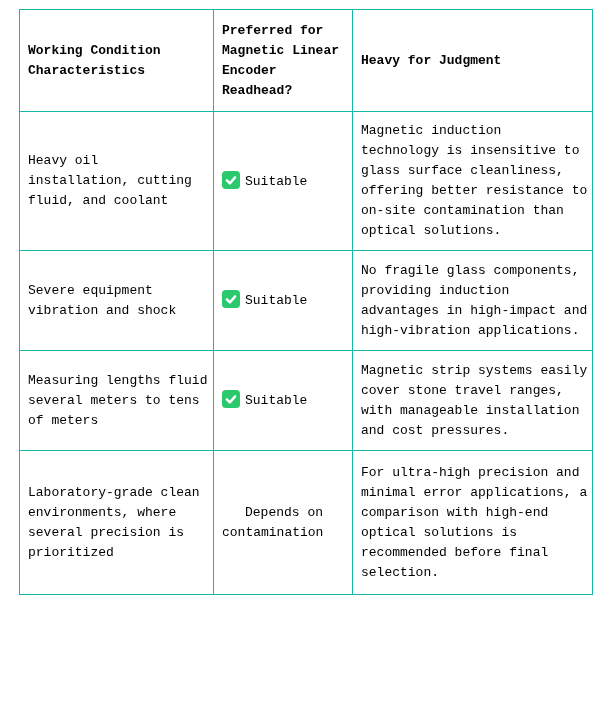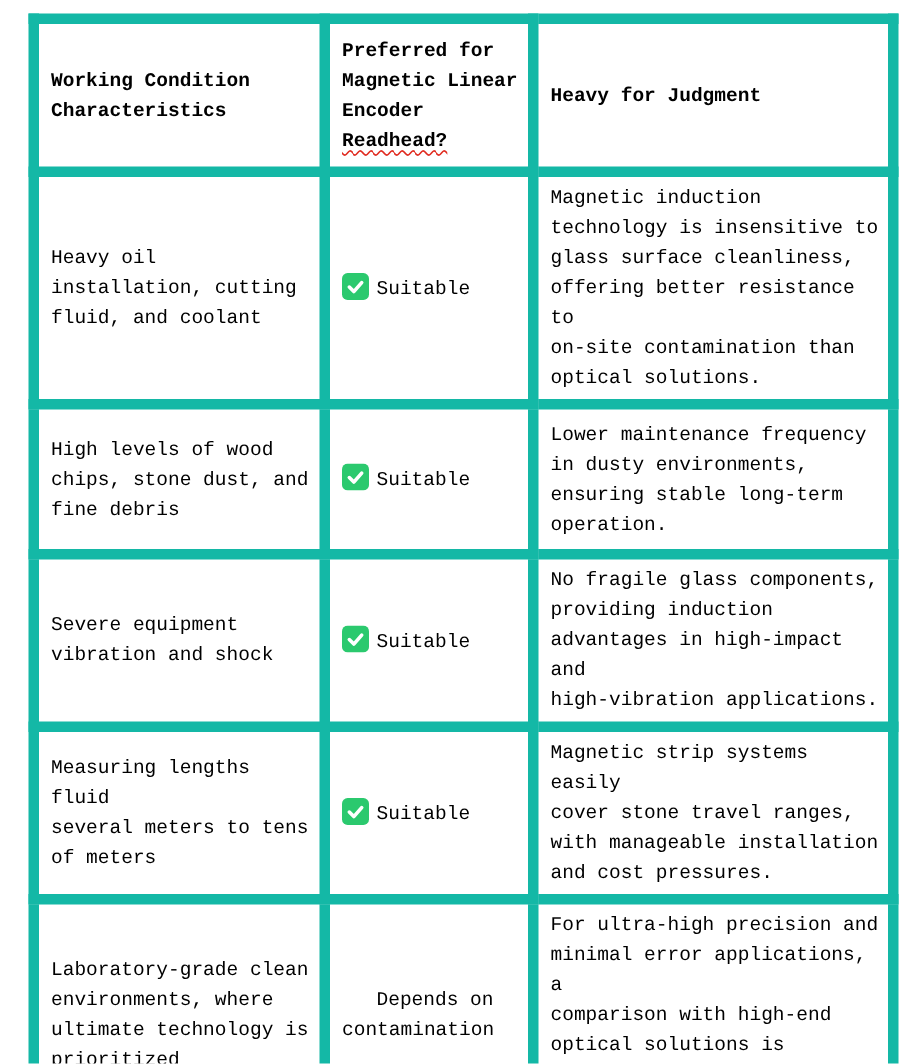--- a/index.html
+++ b/index.html
@@ -13,38 +13,37 @@
   .doc-table {
     border-collapse: collapse;
     table-layout: fixed;
     margin: 9px 0 0 19px;
     font-family: "Liberation Mono", "DejaVu Sans Mono", monospace;
     font-size: 13px;
     line-height: 20px;
     color: #000000;
   }
   .doc-table td, .doc-table th {
-    border: 7px solid #14b8a6;
+    border: 1px solid #14b8a6;
     vertical-align: middle;
     padding: 4px 2px 4px 8px;
     text-align: left;
     white-space: pre-line;
     overflow: hidden;
   }
   .doc-table th {
     font-weight: bold;
   }
   .r-header { height: 102px; }
   .r1 { height: 139px; }
   .r2 { height: 100px; }
   .r3 { height: 100px; }
   .r4 { height: 100px; }
   .r5 { height: 144px; }
   .misspelled {
-    text-decoration: underline;
     text-decoration-style: wavy;
     text-decoration-color: #e02b20;
     text-decoration-thickness: 1px;
     text-underline-offset: 3px;
   }
   .pref-cell { padding-left: 8px; }
   .check-icon {
     display: inline-block;
     width: 18px;
     height: 18px;
@@ -86,33 +85,20 @@
               <path d="M6.5 12.5 L10.5 16.5 L17.5 8.5" stroke="#ffffff" stroke-width="3.2" fill="none" stroke-linecap="round" stroke-linejoin="round"></path>
             </svg></span><span>Suitable</span></td>
       <td>Magnetic induction
 technology is insensitive to
 glass surface cleanliness,
 offering better resistance to
 on-site contamination than
 optical solutions.</td>
     </tr>
 
-    <tr class="r2">
-      <td>High levels of wood
-chips, stone dust, and
-fine debris</td>
-      <td class="pref-cell"><span class="check-icon"><svg viewBox="0 0 24 24">
-              <rect x="0" y="0" width="24" height="24" rx="5" fill="#2bc96e"></rect>
-              <path d="M6.5 12.5 L10.5 16.5 L17.5 8.5" stroke="#ffffff" stroke-width="3.2" fill="none" stroke-linecap="round" stroke-linejoin="round"></path>
-            </svg></span><span>Suitable</span></td>
-      <td>Lower maintenance frequency
-in dusty environments,
-ensuring stable long-term
-operation.</td>
-    </tr>
 
     <tr class="r3">
       <td>Severe equipment
 vibration and shock</td>
       <td class="pref-cell"><span class="check-icon"><svg viewBox="0 0 24 24">
               <rect x="0" y="0" width="24" height="24" rx="5" fill="#2bc96e"></rect>
               <path d="M6.5 12.5 L10.5 16.5 L17.5 8.5" stroke="#ffffff" stroke-width="3.2" fill="none" stroke-linecap="round" stroke-linejoin="round"></path>
             </svg></span><span>Suitable</span></td>
       <td>No fragile glass components,
 providing induction
@@ -130,21 +116,21 @@
             </svg></span><span>Suitable</span></td>
       <td>Magnetic strip systems easily
 cover stone travel ranges,
 with manageable installation
 and cost pressures.</td>
     </tr>
 
     <tr class="r5">
       <td>Laboratory-grade clean
 environments, where
-ultimate technology is
+several precision is
 prioritized</td>
       <td class="depends-cell">Depends on
 contamination</td>
       <td>For ultra-high precision and
 minimal error applications, a
 comparison with high-end
 optical solutions is
 recommended before final
 selection.</td>
     </tr>

